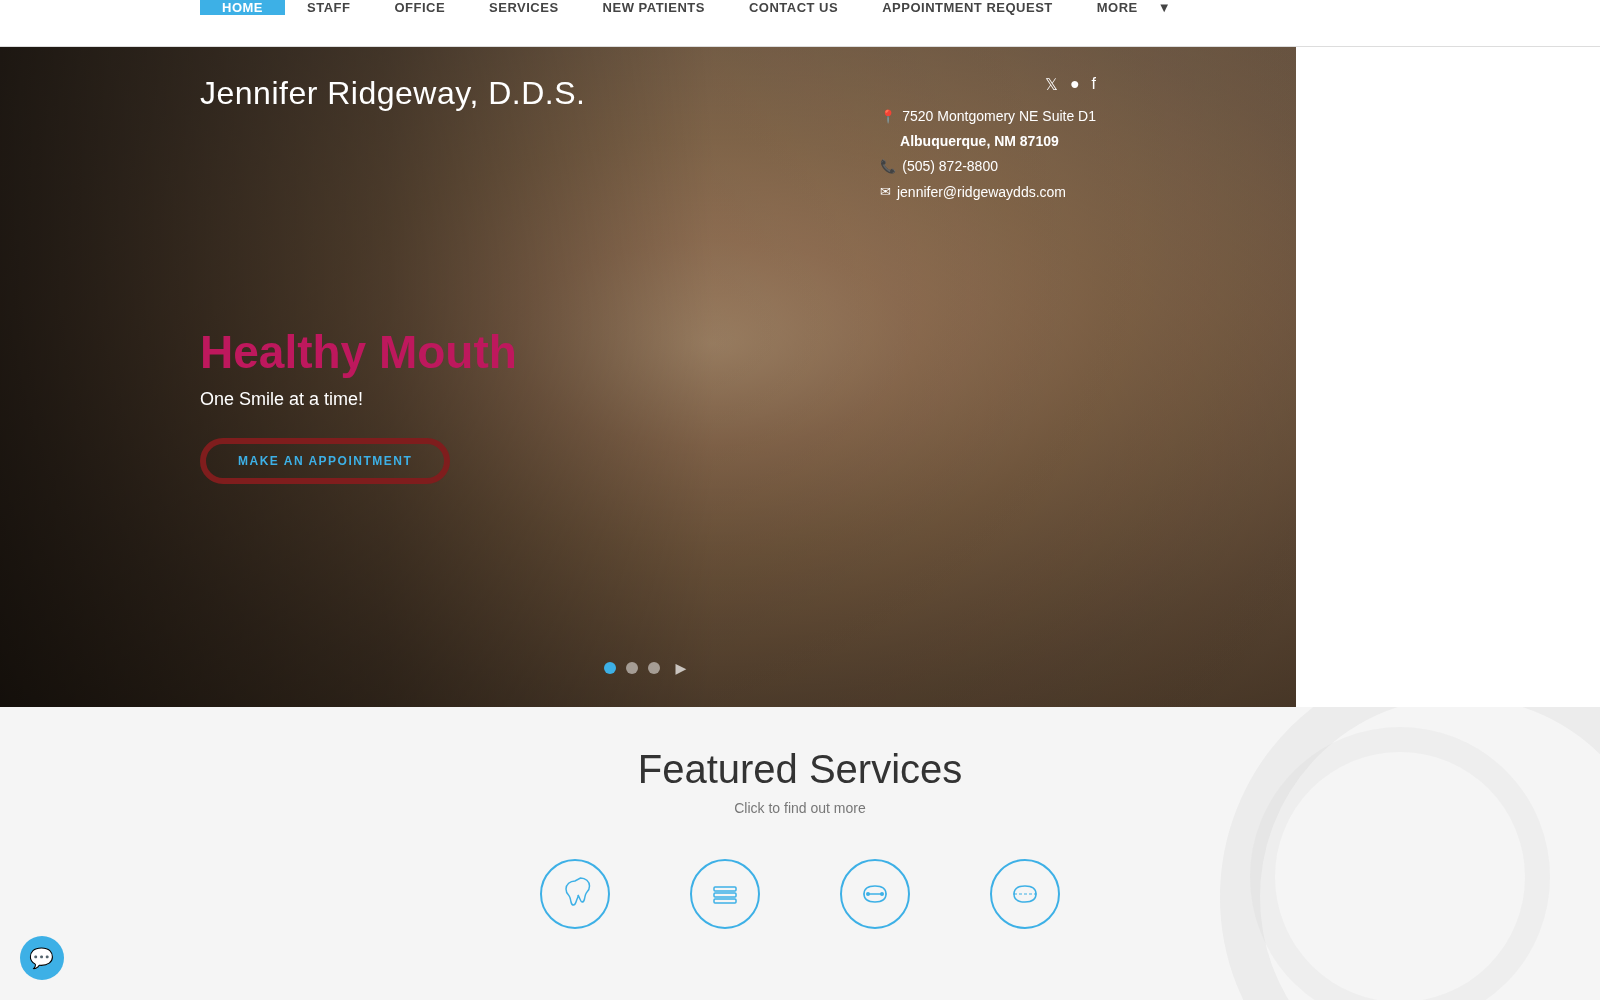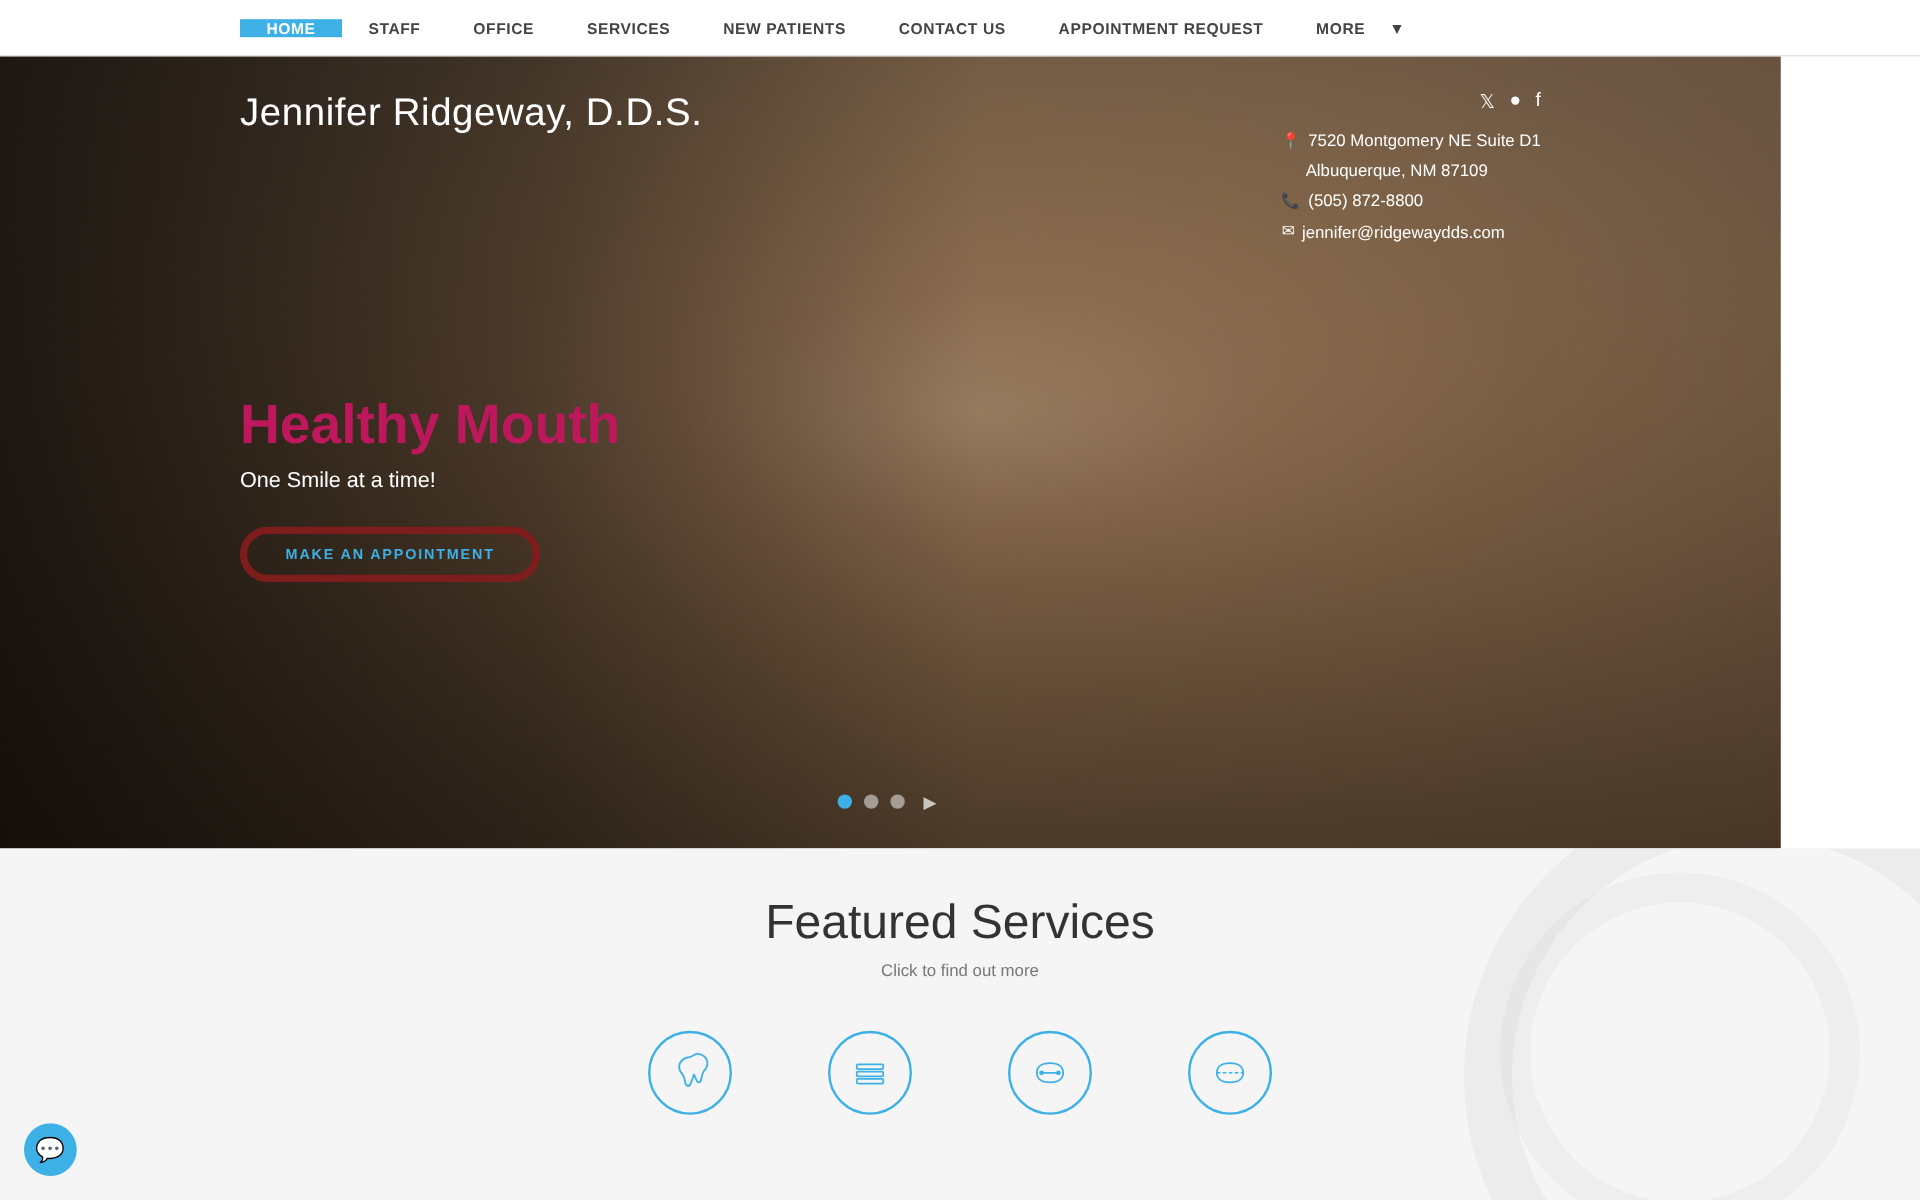--- a/index.html
+++ b/index.html
@@ -1,21 +1,21 @@
 <!DOCTYPE html>
 <html><head>
   <meta charset="utf-8">
   <style>
     * { margin: 0; padding: 0; box-sizing: border-box; }
     body { font-family: 'Arial', sans-serif; width: 1600px; overflow-x: hidden; }
 
     
     nav {
       display: flex;
-      align-items: center;
+      align-items: flex-start;
       background: #fff;
       height: 47px;
       border-bottom: 1px solid #ddd;
     }
     .nav-item {
       display: flex;
       align-items: center;
       padding: 0 22px;
       font-size: 13px;
       font-weight: 600;
@@ -33,21 +33,21 @@
     .nav-item.more {
       display: flex;
       align-items: center;
       gap: 20px;
     }
     .nav-spacer { flex: 0 0 200px; }
 
     
     .hero {
       position: relative;
-      width: 1484px;
+      width: 1296px;
       height: 660px;
       overflow: hidden;
     }
     .hero-bg {
       position: absolute;
       inset: 0;
       background: linear-gradient(
         to right,
         rgba(0,0,0,0.72) 0%,
         rgba(0,0,0,0.45) 30%,
@@ -312,21 +312,21 @@
         <div class="social-icons">
           <span class="social-icon">𝕏</span>
           <span class="social-icon">●</span>
           <span class="social-icon">f</span>
         </div>
         <div class="contact-info">
           <div class="row">
             <span class="icon-small">📍</span>
             <span>7520 Montgomery NE Suite D1</span>
           </div>
-          <div class="row" style="padding-left: 20px;">
+          <div class="row" style="padding-left: 20px; font-weight: bold;">
             <span>Albuquerque, NM 87109</span>
           </div>
           <div class="row">
             <span class="icon-small">📞</span>
             <span>(505) 872-8800</span>
           </div>
           <div class="row">
             <span class="icon-small">✉</span>
             <span>jennifer@ridgewaydds.com</span>
           </div>

